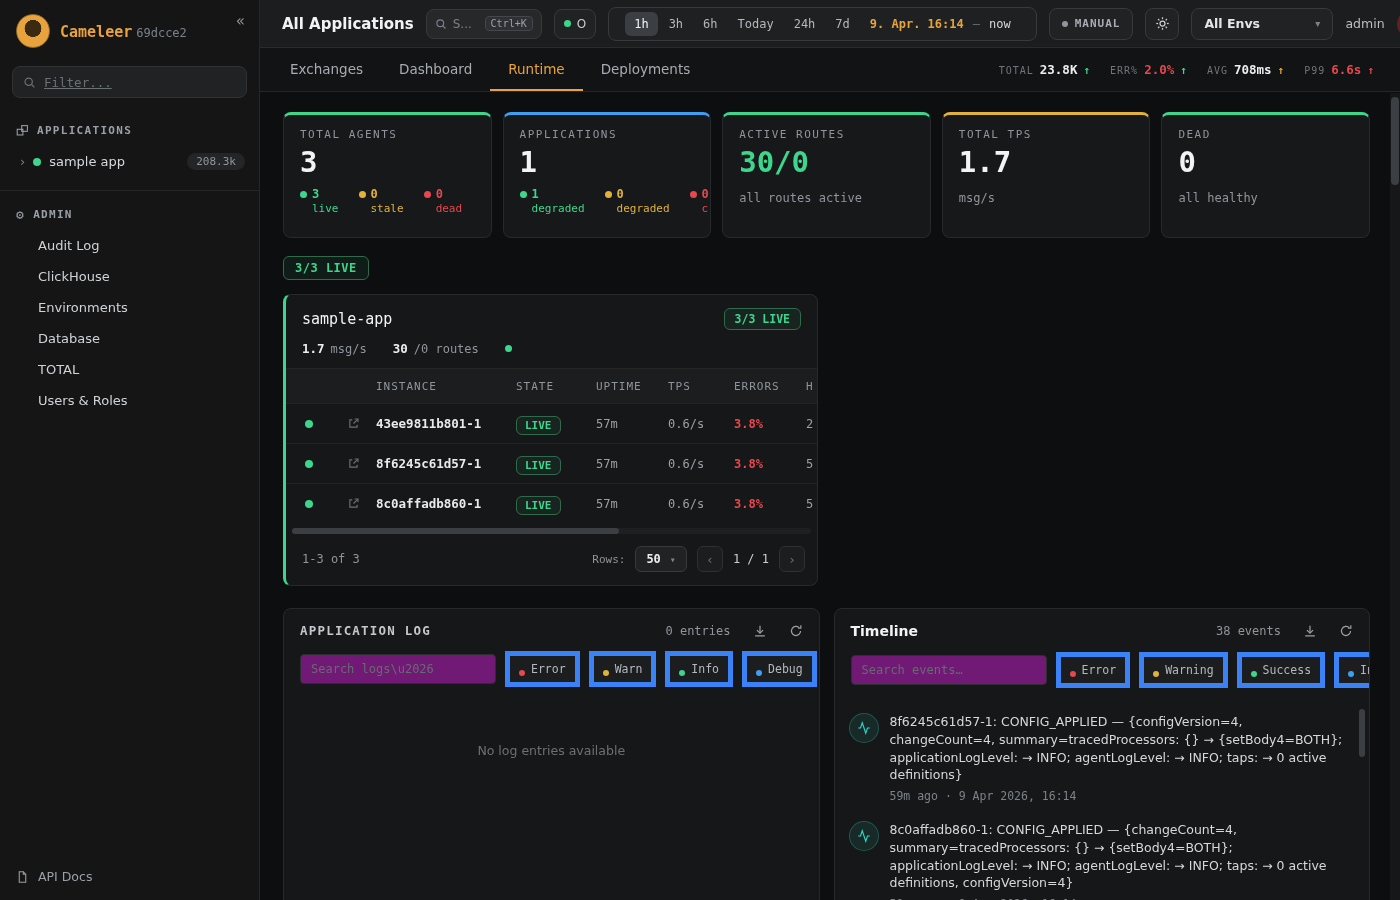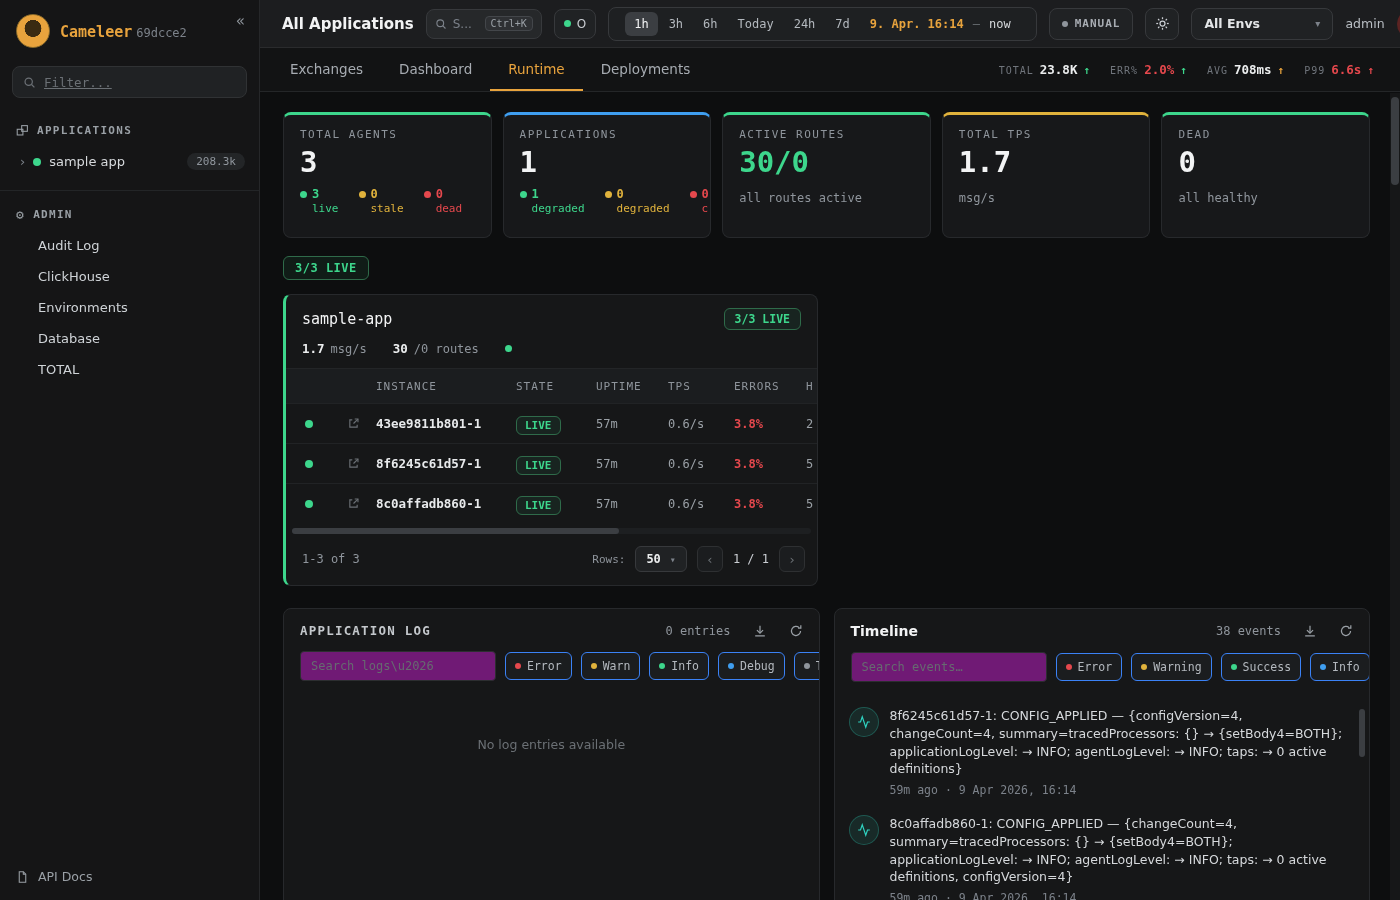--- a/index.html
+++ b/index.html
@@ -124,21 +124,21 @@
   .panels-row { display:flex; gap:14px; margin-top:22px; height:340px; }
   .panel { flex:1; background:#161718; border:1px solid #27292c; border-radius:8px; overflow:hidden; position:relative; }
   .p-head { display:flex; align-items:center; padding:14px 16px 13px; gap:10px; }
   .p-title-log { font-size:12.5px; font-weight:bold; letter-spacing:1.2px; color:#c4c8cc; }
   .p-title-tl { font-size:14px; font-weight:bold; color:#f2f3f4; }
   .p-right { margin-left:auto; display:flex; align-items:center; gap:22px; color:#9aa0a6; }
   .entries { font-size:12px; color:#8f959c; }
   .p-search-row { display:flex; gap:9px; padding:0 16px 12px; align-items:center; }
   .p-input { width:196px; height:30px; background:#701a75; border:1px solid #2c2e30; border-radius:4px; padding:0 10px; font-size:12px; color:#9aa0a6; font-family:"DejaVu Sans Mono","Liberation Mono",monospace; flex-shrink:0; outline:none; }
   .p-input::placeholder { color:#666b70; }
-  .chip { display:flex; gap:6px; align-items:center; border:1px solid #3b82f6; background:#1b1d1f; border-radius:6px; padding:6px 9px; font-size:11.5px; color:#b3b8be; white-space:nowrap; }
+  .chip { display:flex; gap:6px; align-items:flex-end; border:5px solid #3b82f6; background:#1b1d1f; border-radius:0; padding:6px 9px; font-size:11.5px; color:#b3b8be; white-space:nowrap; }
   .log-empty { text-align:center; color:#6b7075; font-size:12.5px; padding-top:44px; }
   .events { padding:4px 14px 0 8px; }
   .event { display:flex; gap:11px; padding:9px 6px; }
   .ev-icon { width:30px; height:30px; border-radius:50%; background:rgba(45,212,191,0.1); border:1px solid rgba(45,212,191,0.28); display:flex; align-items:center; justify-content:center; flex-shrink:0; color:#2fd4c2; }
   .ev-title { font-size:12.5px; color:#d6d9dc; line-height:1.42; }
   .ev-time { font-size:11.5px; color:#7c828a; margin-top:5px; }
   .tl-thumb { position:absolute; right:4px; top:100px; width:6px; height:48px; background:#3b3e42; border-radius:3px; }
 
   .page-scroll { position:absolute; right:0; top:93px; bottom:0; width:10px; background:#161718; }
   .page-thumb { position:absolute; top:4px; right:1px; width:8px; height:88px; background:#3b3e42; border-radius:4px; }
@@ -184,20 +184,21 @@
     <div class="admin-sec">
       <div class="section-head mono">
         <span style="font-size:13px;">⚙</span>
         <span>ADMIN</span>
       </div>
       <div class="nav-item">Audit Log</div>
       <div class="nav-item">ClickHouse</div>
       <div class="nav-item">Environments</div>
       <div class="nav-item">Database</div>
       <div class="nav-item">TOTAL</div>
+      <div class="nav-item">Users &amp; Roles</div>
     </div>
 
     <div class="api-docs">
       <svg width="13" height="14" viewBox="0 0 16 16">
           <path d="M4 1.5h5l3 3v10H4z" fill="none" stroke="currentColor" stroke-width="1.3"></path>
           <path d="M9 1.5v3h3" fill="none" stroke="currentColor" stroke-width="1.3"></path>
         </svg>
       <span>API Docs</span>
     </div>
   </aside>

